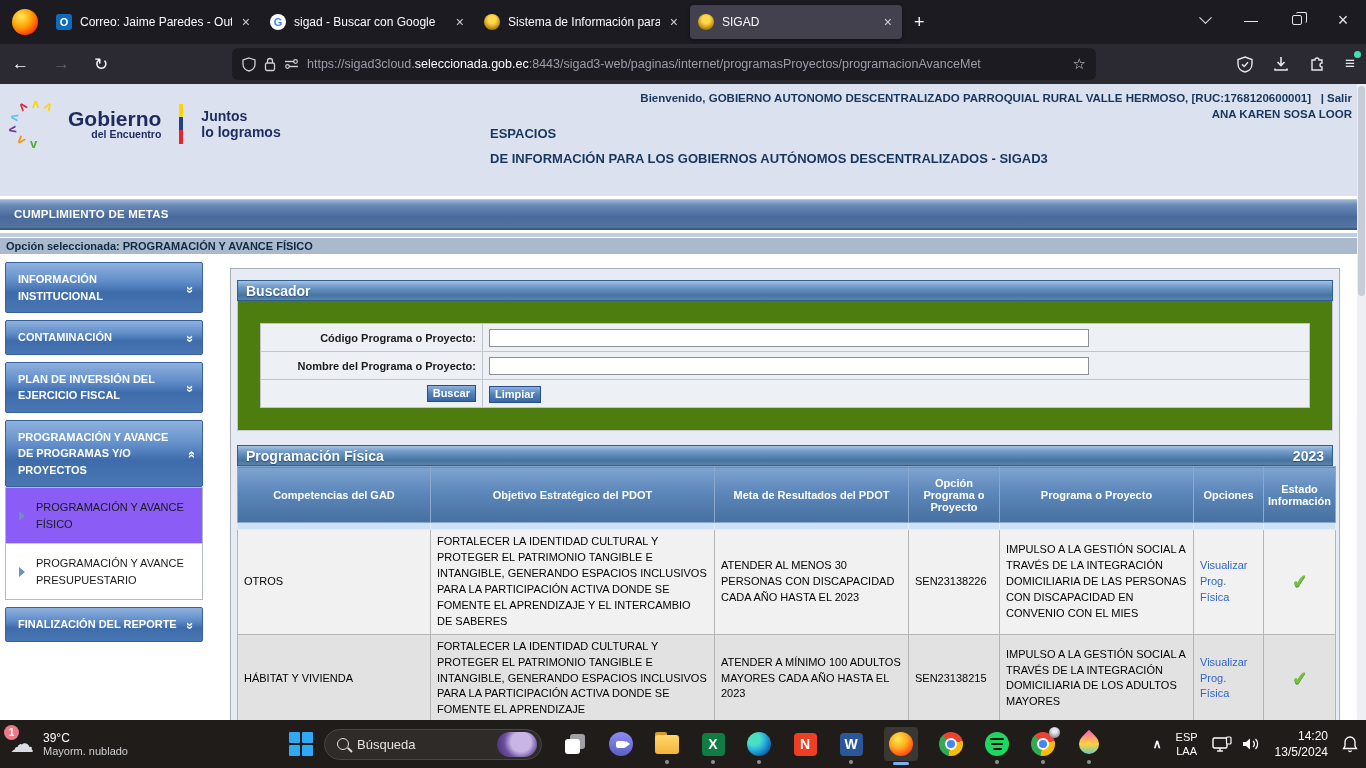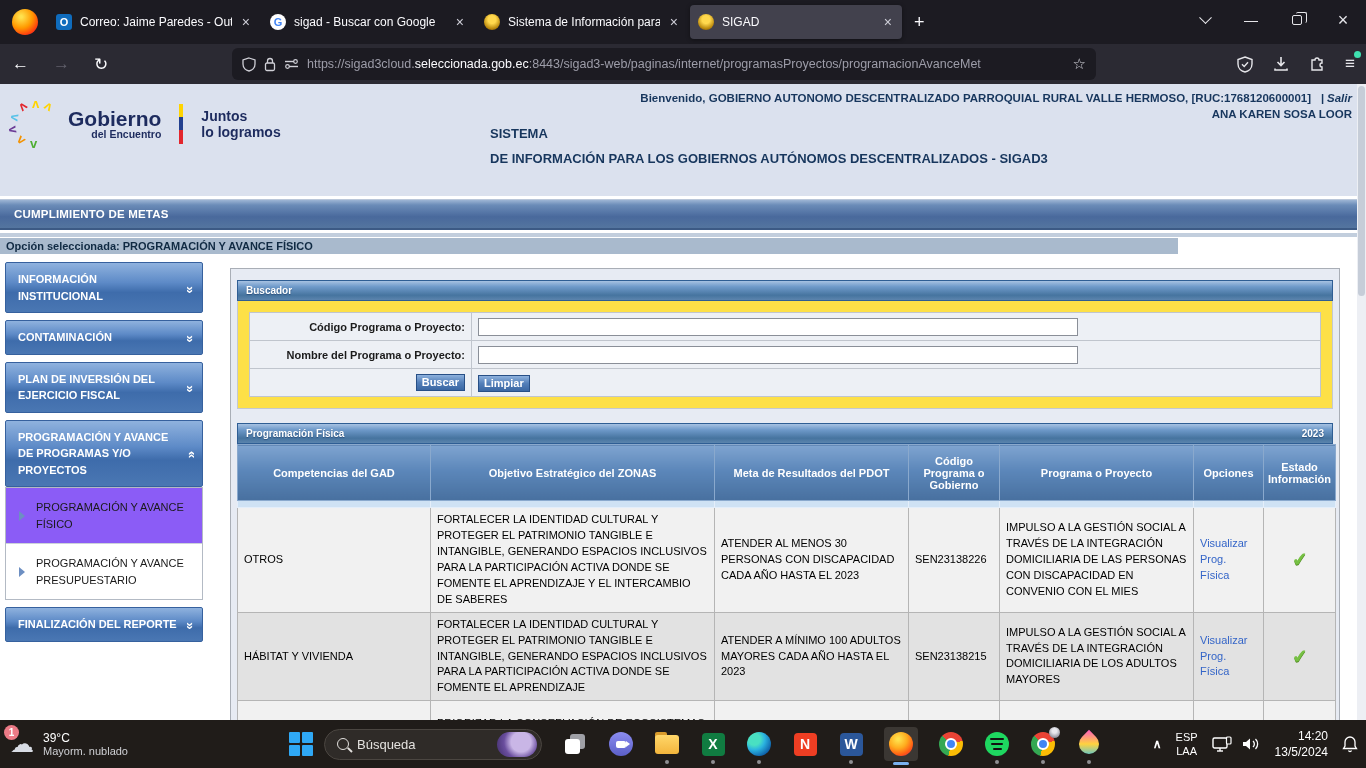--- a/index.html
+++ b/index.html
@@ -45,30 +45,30 @@
   .pg-header { position:absolute; top:0; left:0; width:1366px; height:112px; background:#dbe1ee; }
   .logo { position:absolute; left:14px; top:14px; display:flex; align-items:center; gap:10px; }
   .logo-burst { position:relative; width:44px; height:52px; }
   .burst-mark { position:absolute; font-weight:bold; font-size:13px; }
   .logo-textblock { line-height:1; }
   .logo-name { font-size:21px; font-weight:bold; color:#1d2b5e; }
   .logo-sub { font-size:10.5px; font-weight:bold; color:#1d2b5e; text-align:right; }
   .logo-bar { width:4px; height:40px; background:linear-gradient(180deg,#ffd400 0 33%, #23408f 33% 66%, #e3262d 66% 100%); margin:0 8px; }
   .logo-slogan { font-size:14px; font-weight:bold; color:#1d2b5e; line-height:1.15; }
   .hdr-welcome { position:absolute; top:8px; right:14px; font-size:11.5px; font-weight:bold; color:#17365d; }
-  .hdr-welcome a { color:#17365d; text-decoration:none;font-style:italic; }
+  .hdr-welcome a { color:#17365d; text-decoration:none; }
   .hdr-user { position:absolute; top:24px; right:14px; font-size:11.5px; font-weight:bold; color:#17365d; }
   .hdr-sys { position:absolute; left:490px; top:38px; font-size:13px; font-weight:bold; color:#17365d; line-height:1.9; }
 
   .menubar { position:absolute; top:115px; left:0; width:1366px; height:31px;
     background:linear-gradient(180deg,#9db5d4 0%, #6b8cb8 18%, #49699c 60%, #54759f 100%);
     border-top:1px solid #b9c6d9; border-bottom:2px solid #3c5a85; display:flex; align-items:center; }
   .menubar span { color:#ffffff; font-weight:bold; font-size:11.5px; padding-left:14px; letter-spacing:.2px; }
   .substrip { position:absolute; top:149px; left:0; width:1366px; height:4px; background:#c2cedd; }
-  .breadcrumb { position:absolute; top:154px; left:0; width:1178px; height:16px; background:#a9bacd; display:flex; align-items:center; }
+  .breadcrumb { position:absolute; top:154px; left:0; width:1366px; height:16px; background:#a9bacd; display:flex; align-items:center; }
   .breadcrumb span { font-size:11px; font-weight:bold; color:#102a43; padding-left:6px; }
 
   
   .sidebar { position:absolute; left:5px; top:178px; width:198px; }
   .sb-item { position:relative; margin-bottom:7px; padding:8px 24px 8px 12px;
     background:linear-gradient(180deg,#8fb2de 0%, #5d8ac7 40%, #3e6cab 60%, #4a77b3 100%);
     border:1px solid #36619e; border-radius:2px; color:#fff; font-weight:bold; font-size:11px; line-height:1.5; }
   .sb-chev { position:absolute; right:8px; top:50%; margin-top:-8px; font-size:13px; color:#fff; transform:rotate(90deg); }
   .sb-chev.up { transform:rotate(-90deg); }
   .sb-children { border:1px solid #b3bac4; background:#fff; margin:-7px 0 7px 0; }
@@ -76,22 +76,22 @@
   .sb-child:last-child { border-bottom:none; }
   .sb-child.selected { background:#8b5cf6; }
   .sb-tri { position:absolute; left:13px; top:50%; margin-top:-5px; width:0; height:0;
     border-left:6px solid #6d8fc2; border-top:5px solid transparent; border-bottom:5px solid transparent; }
 
   
   .panel { position:absolute; left:230px; top:184px; width:1110px; height:620px;
     background:#e7ebf3; border:1px solid #a9aeb6; padding:11px 6px; }
   .boxbar { height:21px; background:linear-gradient(180deg,#a7c2e2 0%, #6f9aca 30%, #46749f 75%, #5b84ad 100%);
     border:1px solid #2f5e94; display:flex; align-items:center; justify-content:space-between; padding:0 8px; }
-  .boxbar .bt { color:#fff; font-weight:bold; font-size:10px; text-shadow:0 1px 1px #2c507c; }
-  .form-wrap { background:#fde047; border:1px solid #c3c8d0; border-top:none; padding:11px; }
+  .boxbar .bt { color:#fff; font-weight:bold; font-size:14px; text-shadow:0 1px 1px #2c507c; }
+  .form-wrap { background:#4d7c0f; border:1px solid #c3c8d0; border-top:none; padding:22px; }
   .ftable { display:table; width:100%; background:#edf0f5; border:1px solid #c0c5cd; border-collapse:collapse; }
   .frow { display:table-row; }
   .fcell { display:table-cell; border:1px solid #c0c5cd; padding:4px 6px; vertical-align:middle; }
   .flabel { width:222px; text-align:right; font-size:11px; font-weight:bold; color:#1b1b1b; }
   .finput input { width:600px; height:18px; border:1px solid #8a8f98; background:#fff; font-size:11px; padding:0 3px; }
   .btn { display:inline-block; padding:1px 5px 2px; background:linear-gradient(180deg,#8db1dd 0%, #537fb9 50%, #3a67a3 100%);
     color:#fff; font-weight:bold; font-size:11px; border:1px solid #274f86; }
 
   .datatable { width:100%; border-collapse:collapse; table-layout:fixed; background:#fff; }
   .datatable th { background:linear-gradient(180deg,#7fa4d0 0%, #5c87ba 45%, #48709f 100%);
@@ -272,21 +272,21 @@
           <div>Juntos</div>
           <div>lo logramos</div>
         </div>
       </div>
       <div class="hdr-welcome">
         <span>Bienvenido, GOBIERNO AUTONOMO DESCENTRALIZADO PARROQUIAL RURAL VALLE HERMOSO, [RUC:1768120600001]</span>&nbsp;&nbsp;
         <a>| Salir</a>
       </div>
       <div class="hdr-user">ANA KAREN SOSA LOOR</div>
       <div class="hdr-sys">
-        <div>SISTEMA</div>
+        <div>ESPACIOS</div>
         <div>DE INFORMACIÓN PARA LOS GOBIERNOS AUTÓNOMOS DESCENTRALIZADOS - SIGAD3</div>
       </div>
     </div>
 
     <div class="menubar">
       <span>CUMPLIMIENTO DE METAS</span>
     </div>
     <div class="substrip"></div>
     <div class="breadcrumb">
       <span>Opción seleccionada: PROGRAMACIÓN Y AVANCE FÍSICO</span>
@@ -359,23 +359,23 @@
             <col style="width:284px">
             <col style="width:194px">
             <col style="width:91px">
             <col style="width:194px">
             <col style="width:70px">
             <col style="width:72px">
         </colgroup>
         <thead>
           <tr>
             <th>Competencias del GAD</th>
-            <th>Objetivo Estratégico del ZONAS</th>
+            <th>Objetivo Estratégico del PDOT</th>
             <th>Meta de Resultados del PDOT</th>
-            <th>Código Programa o Gobierno</th>
+            <th>Opción Programa o Proyecto</th>
             <th>Programa o Proyecto</th>
             <th>Opciones</th>
             <th>Estado Información</th>
           </tr>
         </thead>
         <tbody>
           <tr class="sp-row">
             <td></td>
               <td></td>
               <td></td>

